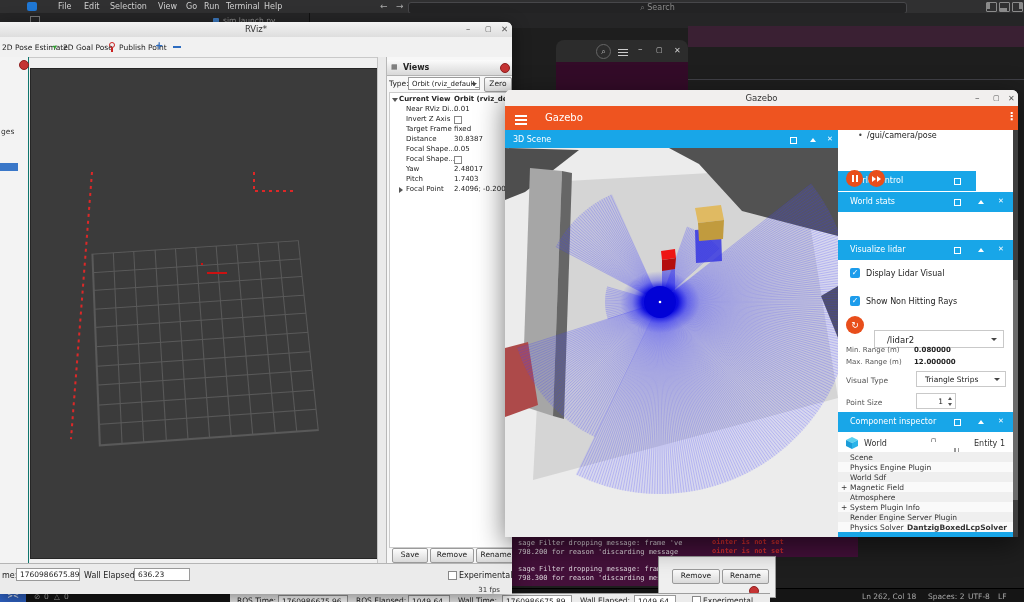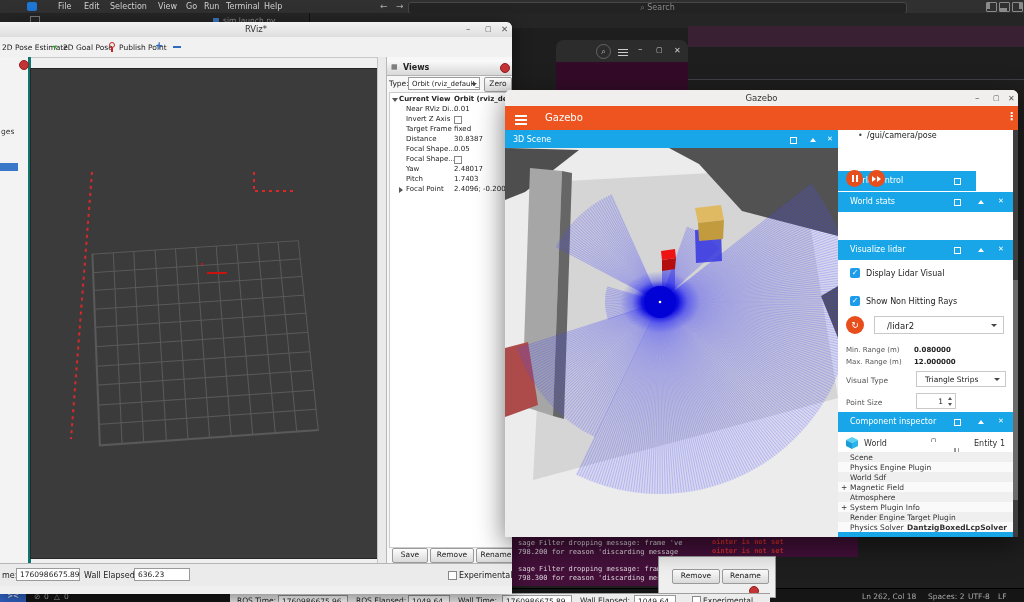--- a/index.html
+++ b/index.html
@@ -51,21 +51,21 @@
          border-radius:0 6px 0 0;overflow:hidden;box-shadow:0 4px 18px rgba(0,0,0,.45);}
   .rv-titlebar{left:0;top:0;width:512px;height:15px;background:linear-gradient(#f3f3f3,#dedede);
                border-bottom:1px solid #b5b5b5;}
   .win-glyph{color:#555;font-size:8.5px;top:2px;}
   .rv-toolbar{left:0;top:15px;width:512px;height:20px;background:#f1f1f1;border-bottom:1px solid #c9c9c9;}
   .tool-lbl{font-size:7.5px;color:#222;top:6px;}
   .green-arrow{color:#2f9e2f;font-size:7px;transform:rotate(-40deg);}
   .pin{width:4px;height:4px;border:1.5px solid #cc2222;border-radius:50%;top:5px;}
   .pin::after{content:"";position:absolute;left:1px;top:5px;width:1.5px;height:4px;background:#cc2222;}
   .blue-dash{width:8px;height:2px;background:#2d6cc0;}
-  .rv-sliver{left:0;top:35px;width:28px;height:528px;background:#f3f3f3;border-right:3px solid #0f766e;text-align:right;}
+  .rv-sliver{left:0;top:35px;width:28px;height:528px;background:#f3f3f3;border-right:1px solid #0f766e;text-align:right;}
   .rv-viewport{left:30px;top:46px;width:346px;height:489px;background:#3b3b3b;border:1px solid #262626;overflow:hidden;}
   .rv-grid{left:64px;top:172px;width:212px;height:196px;border:1px solid #5e5e5e;opacity:.85;
      background:repeating-linear-gradient(90deg,#5e5e5e 0 1px,transparent 1px 21.2px),
                 repeating-linear-gradient(0deg,#5e5e5e 0 1px,transparent 1px 19.6px);
      transform:perspective(800px) rotateX(14deg) rotateZ(-4deg);}
   .rdot-v{background:repeating-linear-gradient(180deg,#dd2727 0 3px,transparent 3px 7px);}
   .rdot-h{background:repeating-linear-gradient(90deg,#dd2727 0 3px,transparent 3px 7px);}
   .rv-splitter{left:377px;top:35px;width:9px;height:528px;background:#eaeaea;
                border-left:1px solid #c4c4c4;border-right:1px solid #c4c4c4;}
   .rv-views{left:386px;top:35px;width:126px;height:528px;background:#f7f7f7;border-left:1px solid #b8b8b8;}
@@ -316,20 +316,23 @@
       <div class="abs qbtn" style="left:89px;top:491px;width:38px;height:13px;line-height:12px;">Rename</div>
     </div>
 
     <div class="abs rv-timebar">
       <span class="abs f8" style="left:2px;top:7px;">me:</span>
       <div class="abs fld" style="left:16px;top:4px;width:64px;height:13px;line-height:10px;">1760986675.89</div>
       <span class="abs f8" style="left:84px;top:7px;">Wall Elapsed:</span>
       <div class="abs fld" style="left:134px;top:4px;width:56px;height:13px;line-height:10px;">636.23</div>
       <span class="abs cbx" style="left:448px;top:7px;"></span>
       <span class="abs f8" style="left:459px;top:7px;">Experimental</span>
+    </div>
+    <div class="abs rv-fpsrow">
+      <span class="abs f7" style="right:12px;top:1px;color:#333;">31 fps</span>
     </div>
   </div>
 
   <div class="abs gazebo">
     <div class="abs gz-titlebar">
       <div class="f85" style="text-align:center;line-height:16px;color:#333;">Gazebo</div>
       <span class="abs" style="left:470px;top:3px;color:#555;font-size:9px;">–</span>
       <span class="abs" style="left:488px;top:4px;color:#555;font-size:7px;">▢</span>
       <span class="abs" style="left:503px;top:4px;color:#555;font-size:8px;">✕</span>
     </div>
@@ -732,21 +735,21 @@
         <span class="bh-x" style="left:160px;">✕</span>
       </div>
       <span class="abs bcb" style="left:12px;top:138px;">✓</span>
       <span class="abs f8" style="left:28px;top:139px;color:#222;">Display Lidar Visual</span>
       <span class="abs bcb" style="left:12px;top:166px;">✓</span>
       <span class="abs f8" style="left:28px;top:167px;color:#222;">Show Non Hitting Rays</span>
 
       <div class="abs orange-circle" style="left:8px;top:186px;width:18px;height:18px;color:#fff;font-size:9px;">
         <span>↻</span>
       </div>
-      <div class="abs gz-drop" style="left:36px;top:186px;width:130px;height:18px;">
+      <div class="abs gz-drop" style="left:36px;top:200px;width:130px;height:18px;">
         <span class="abs f85" style="left:12px;top:4px;color:#222;">/lidar2</span>
         <span class="abs caret" style="right:6px;top:7px;"></span>
       </div>
 
       <span class="abs gz-lbl" style="left:8px;top:216px;">Min. Range (m)</span>
       <span class="abs gz-val" style="left:76px;top:216px;">0.080000</span>
       <span class="abs gz-lbl" style="left:8px;top:228px;">Max. Range (m)</span>
       <span class="abs gz-val" style="left:76px;top:228px;">12.000000</span>
 
       <span class="abs f75" style="left:8px;top:246px;color:#555;">Visual Type</span>
@@ -797,21 +800,21 @@
             <span class="abs" style="left:12px;top:1px;">Magnetic Field</span>
           </div>
         <div class="ci-row" style="top:40px;">
             <span class="abs" style="left:12px;top:1px;">Atmosphere</span>
           </div>
         <div class="ci-row" style="top:50px;">
             <span class="abs" style="left:3px;top:1px;">+</span>
             <span class="abs" style="left:12px;top:1px;">System Plugin Info</span>
           </div>
         <div class="ci-row" style="top:60px;">
-            <span class="abs" style="left:12px;top:1px;">Render Engine Target Plugin</span>
+            <span class="abs" style="left:12px;top:1px;">Render Engine Server Plugin</span>
           </div>
         <div class="ci-row" style="top:70px;">
             <span class="abs" style="left:12px;top:1px;">Physics Solver</span>
             <span class="abs b" style="right:6px;top:1px;">DantzigBoxedLcpSolver</span>
           </div>
       </div>
       <div class="abs bluehdr" style="left:0;top:402px;width:175px;height:5px;"></div>
     </div>
 
     <div class="abs gz-scrollbar">

